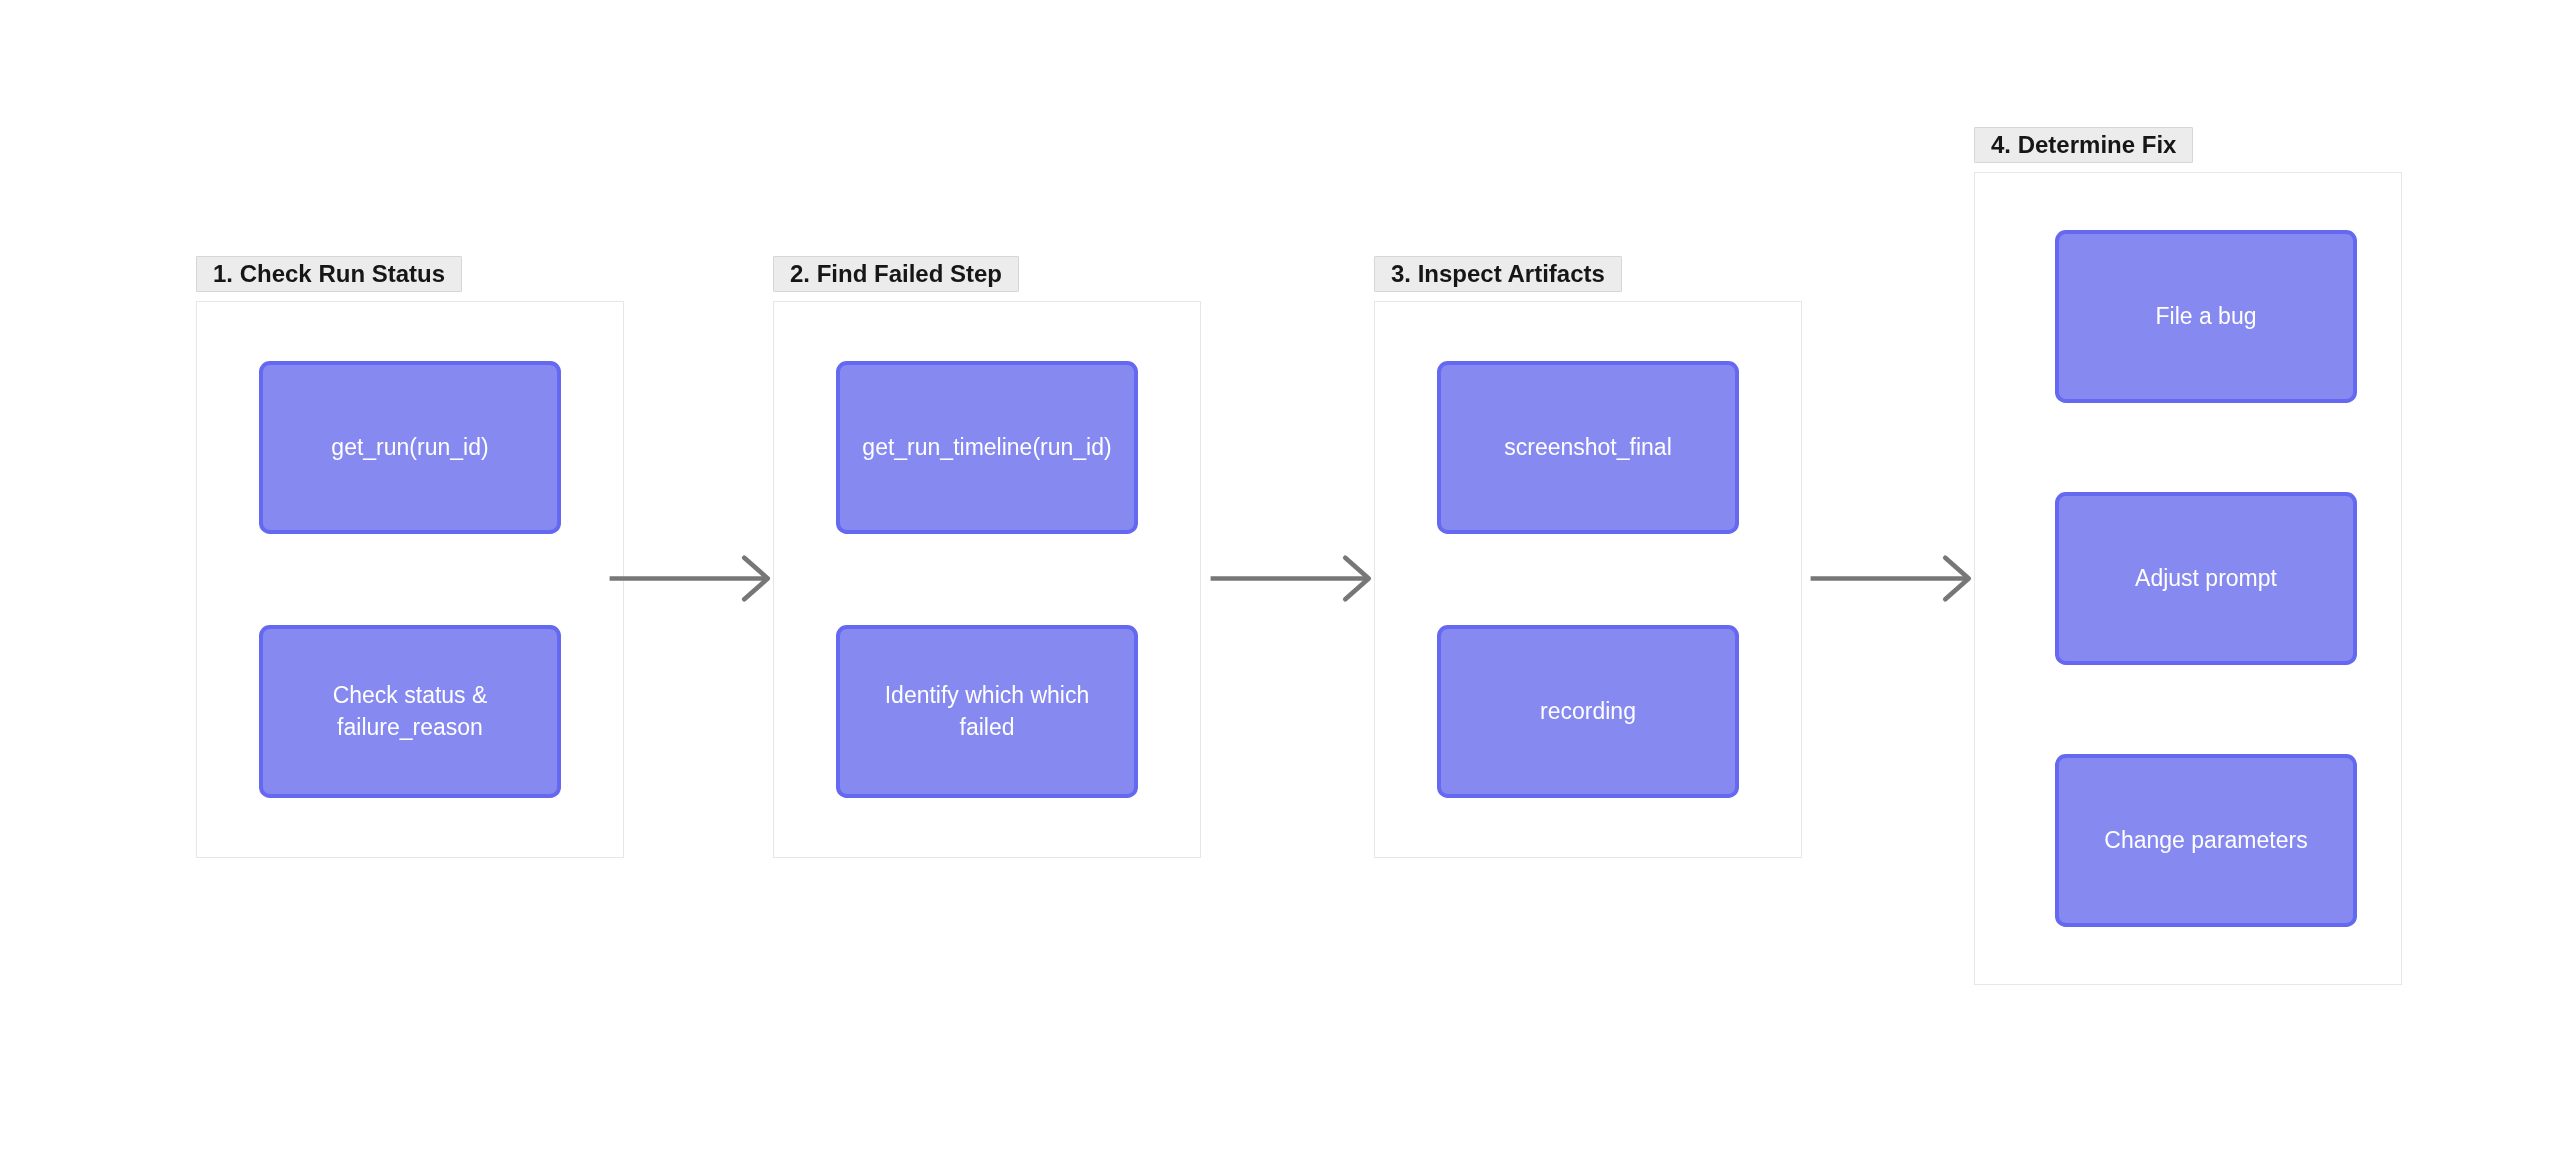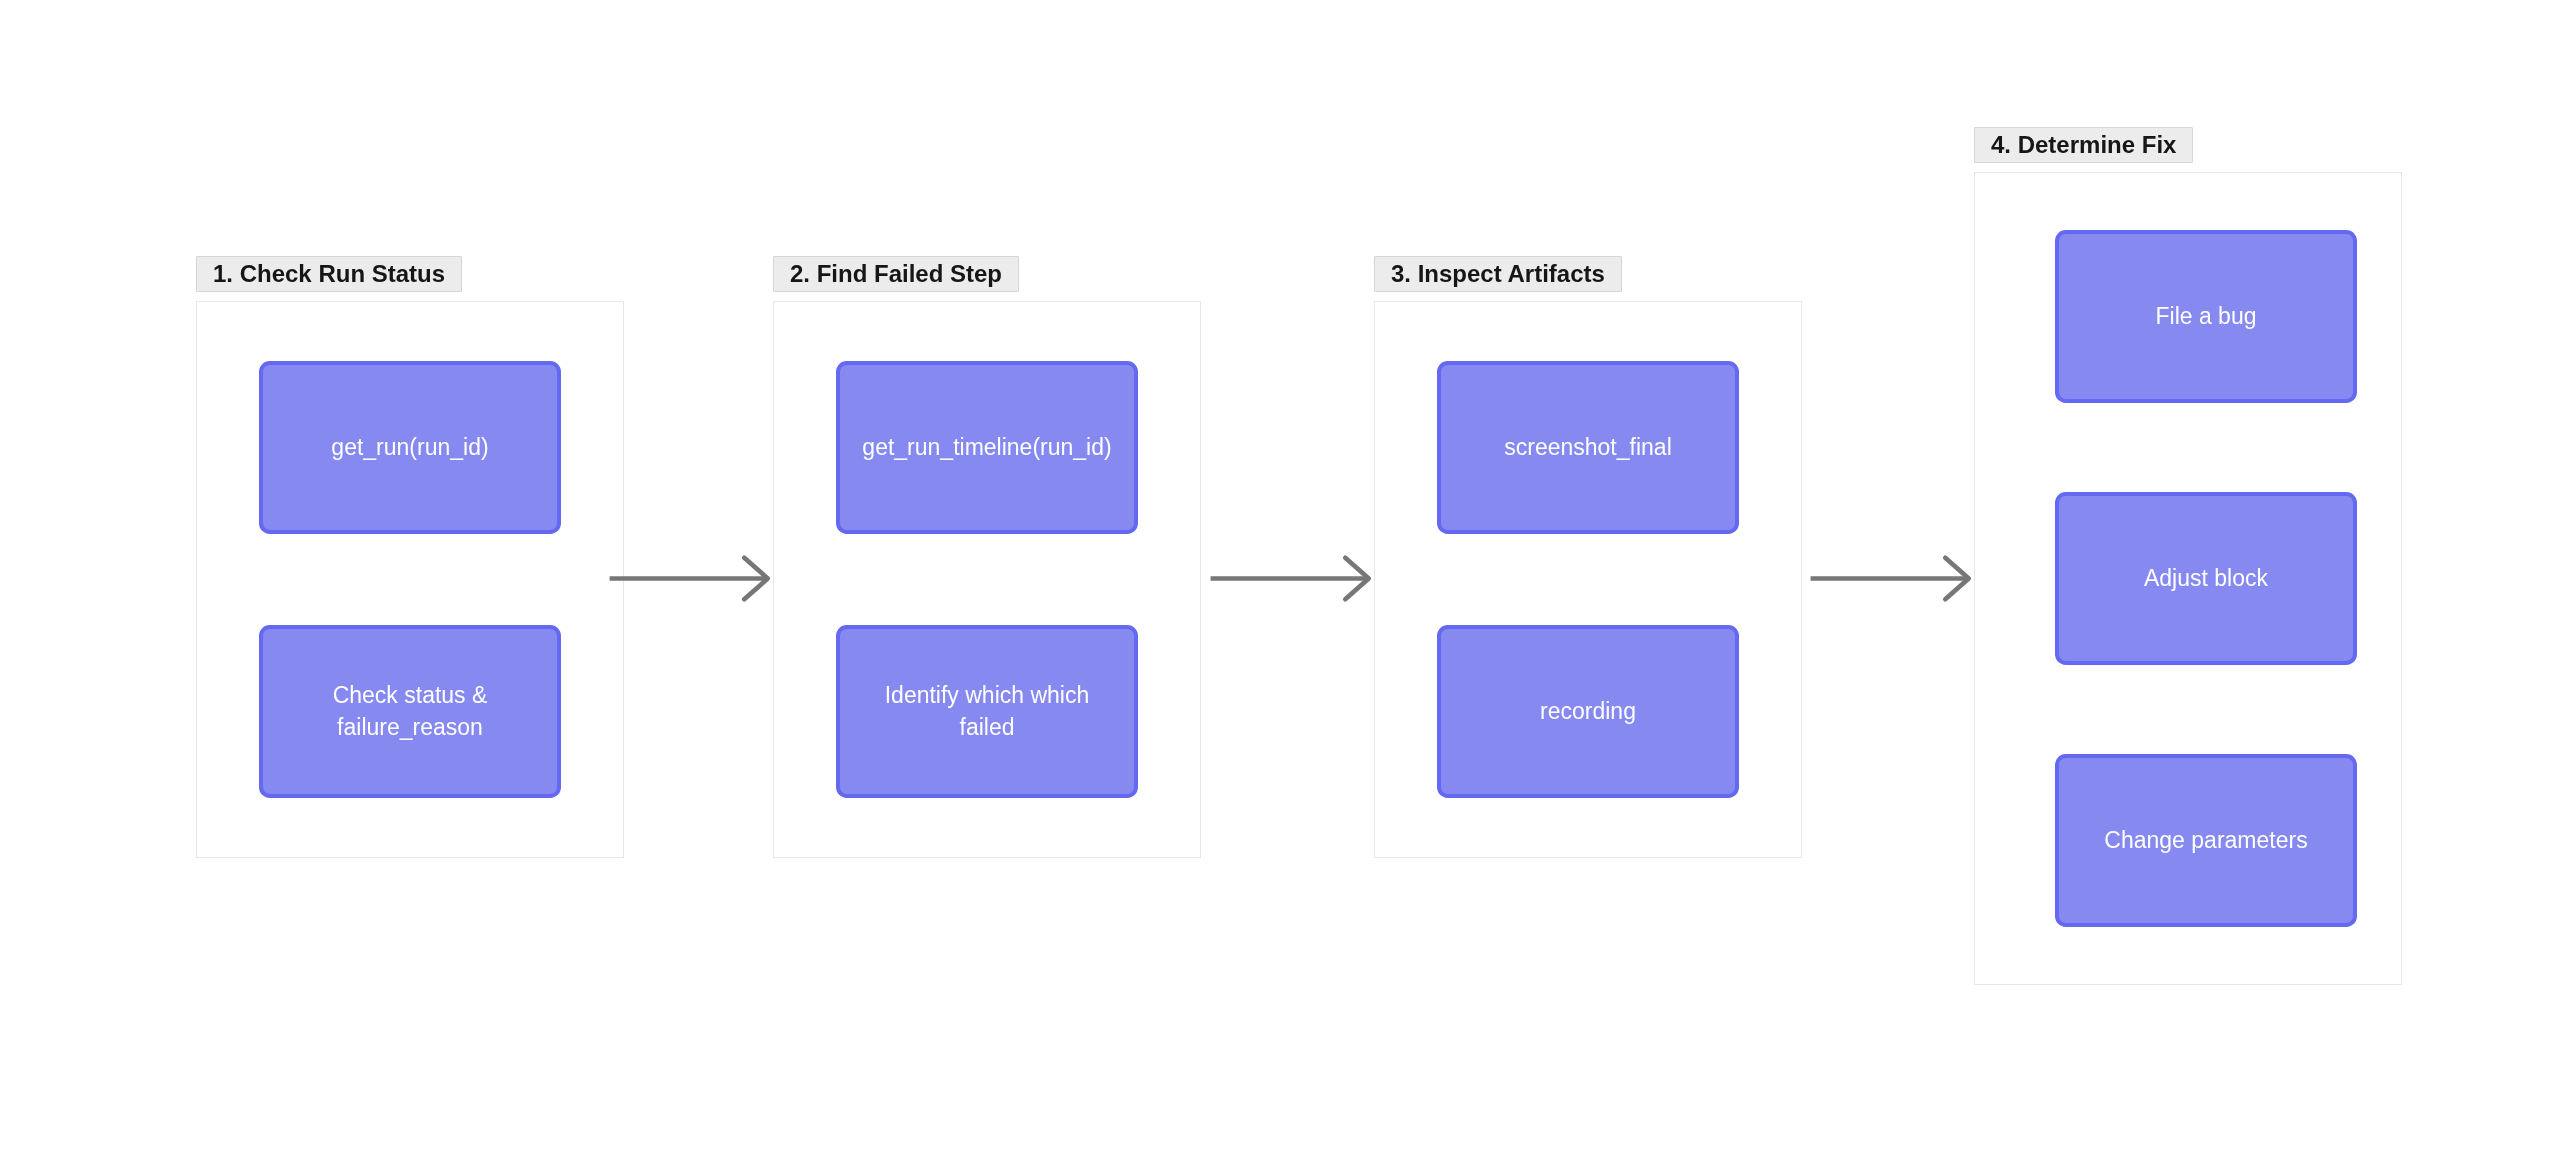--- a/index.html
+++ b/index.html
@@ -108,21 +108,21 @@
     <div class="frame">
       <div class="node">screenshot_final</div>
       <div class="node">recording</div>
     </div>
   </section>
 
   <section class="group g4">
     <div class="group-label">4. Determine Fix</div>
     <div class="frame tall">
       <div class="node">File a bug</div>
-      <div class="node">Adjust block</div>
+      <div class="node">Adjust prompt</div>
       <div class="node">Change parameters</div>
     </div>
   </section>
 
   <div class="arrow a1">
     <svg width="168" height="67" viewBox="0 0 250 100" aria-hidden="true">
       <line x1="2" y1="50" x2="234" y2="50" stroke="#777777" stroke-width="7"></line>
       <polyline points="203,19 238,50 203,81" fill="none" stroke="#777777" stroke-width="7" stroke-linecap="round" stroke-linejoin="round"></polyline>
     </svg>
   </div>

